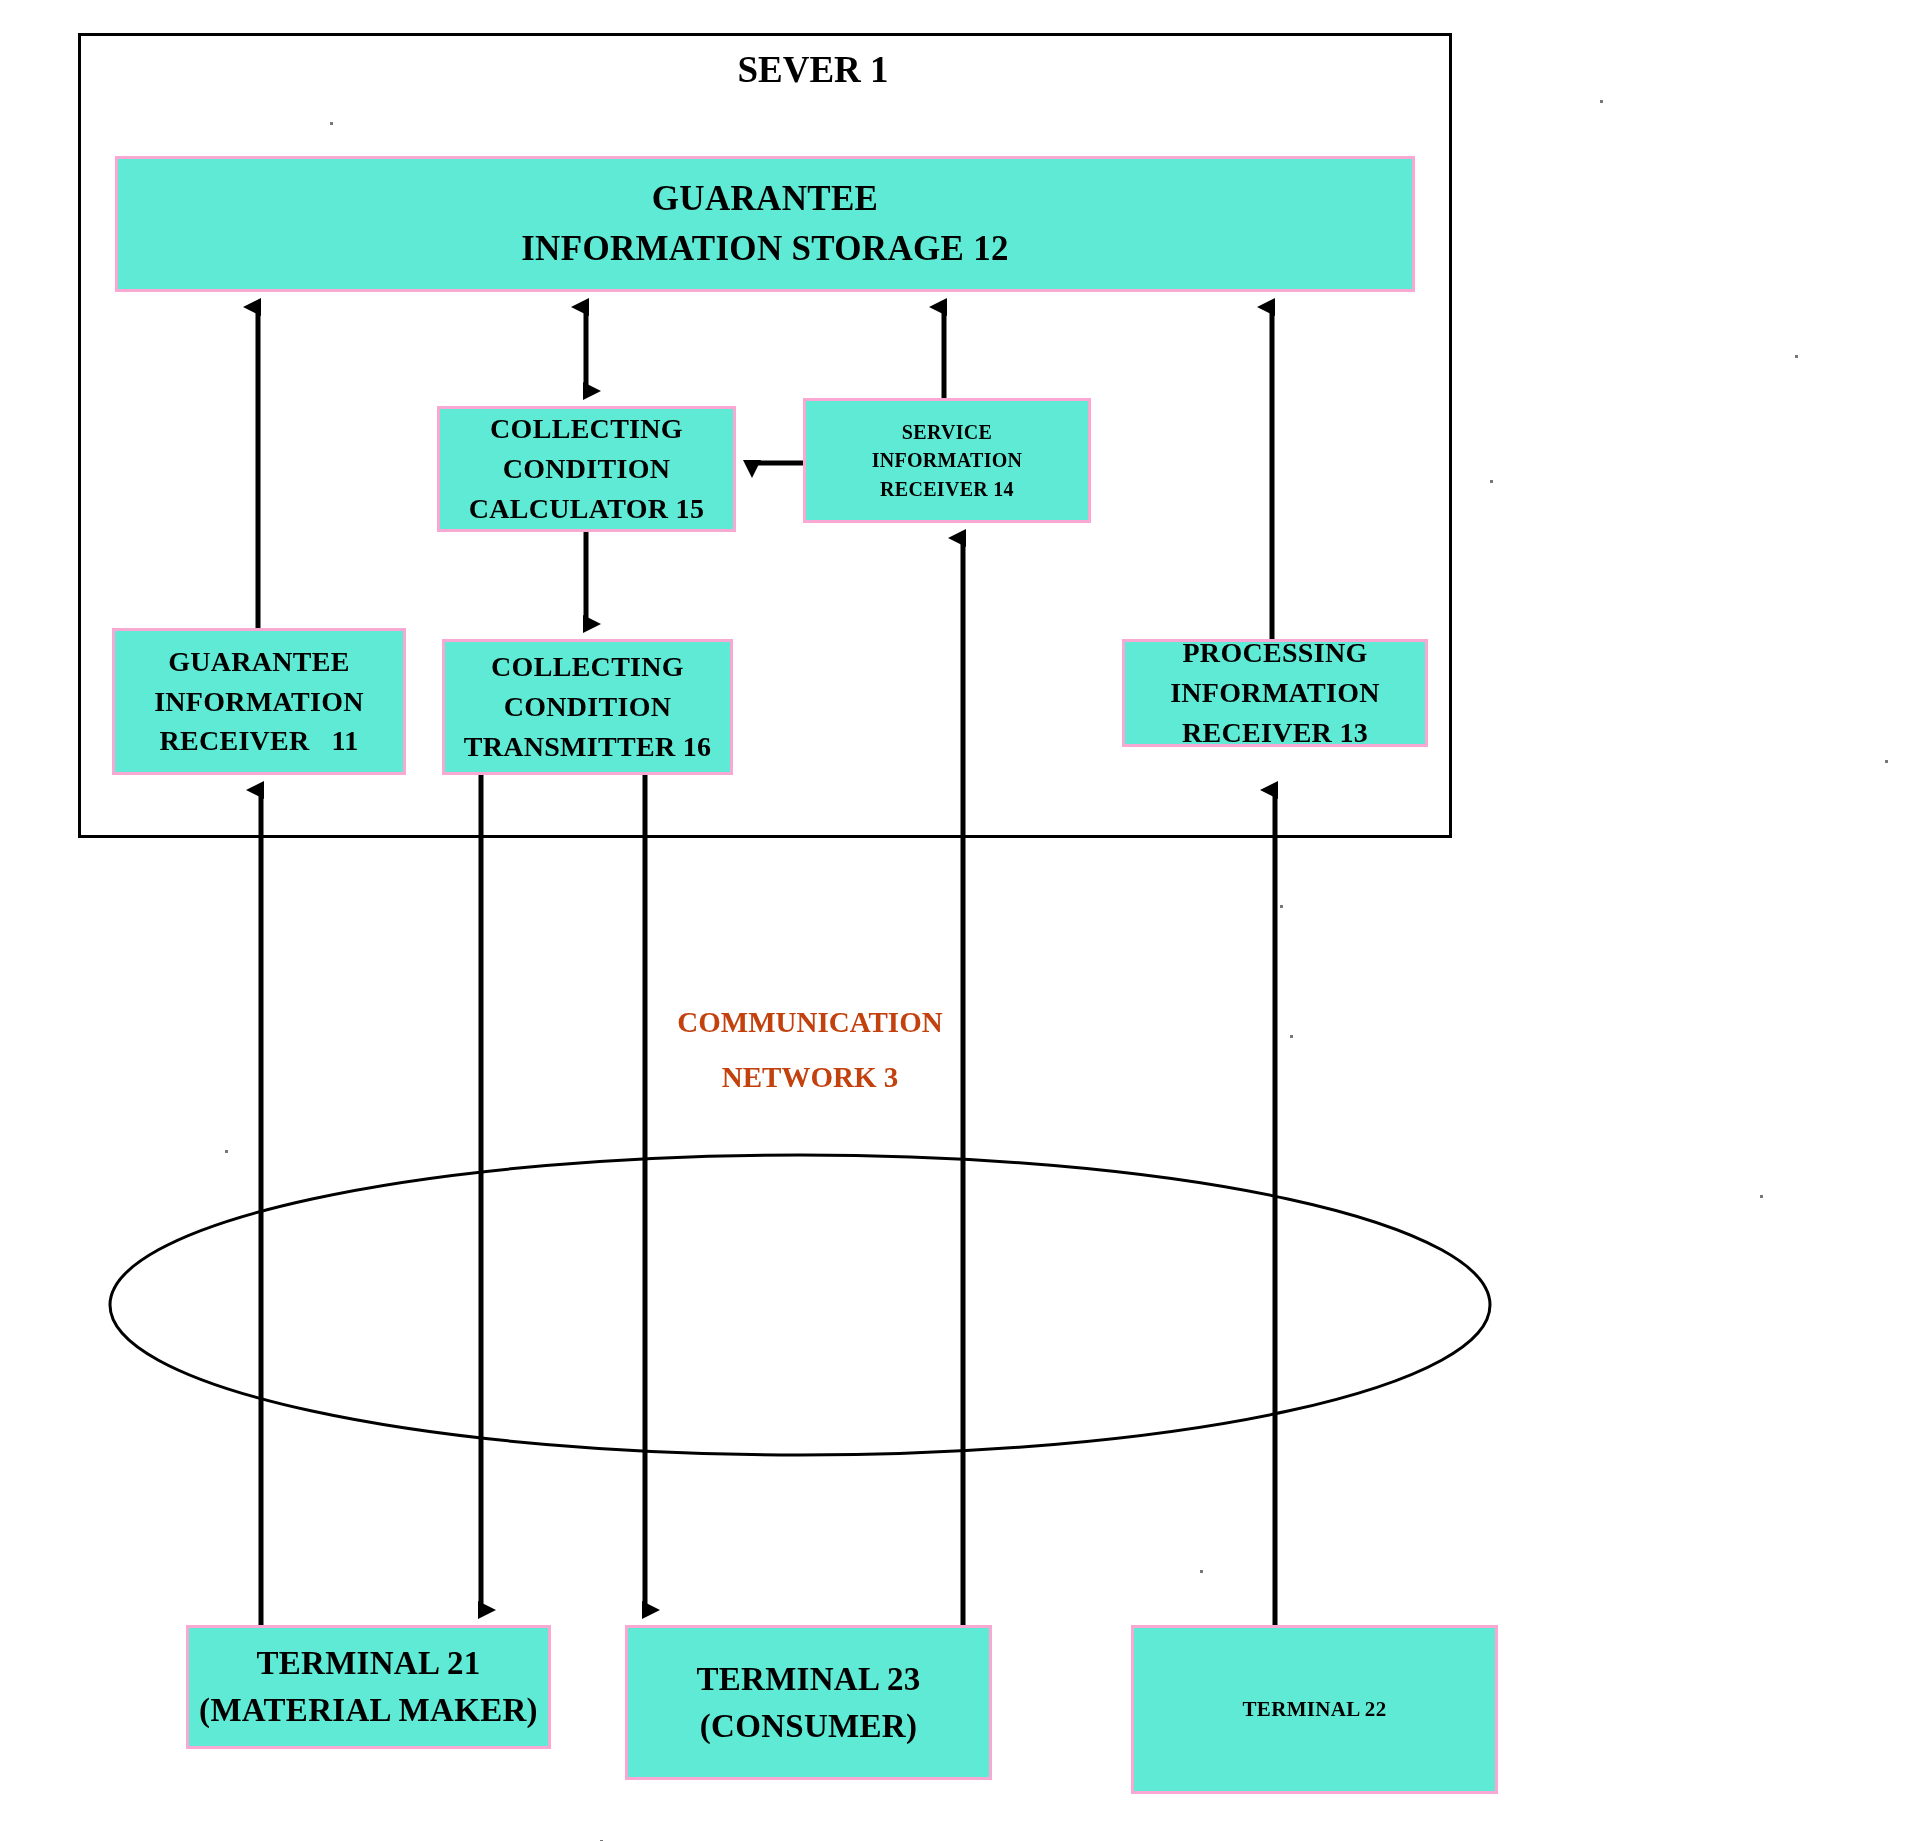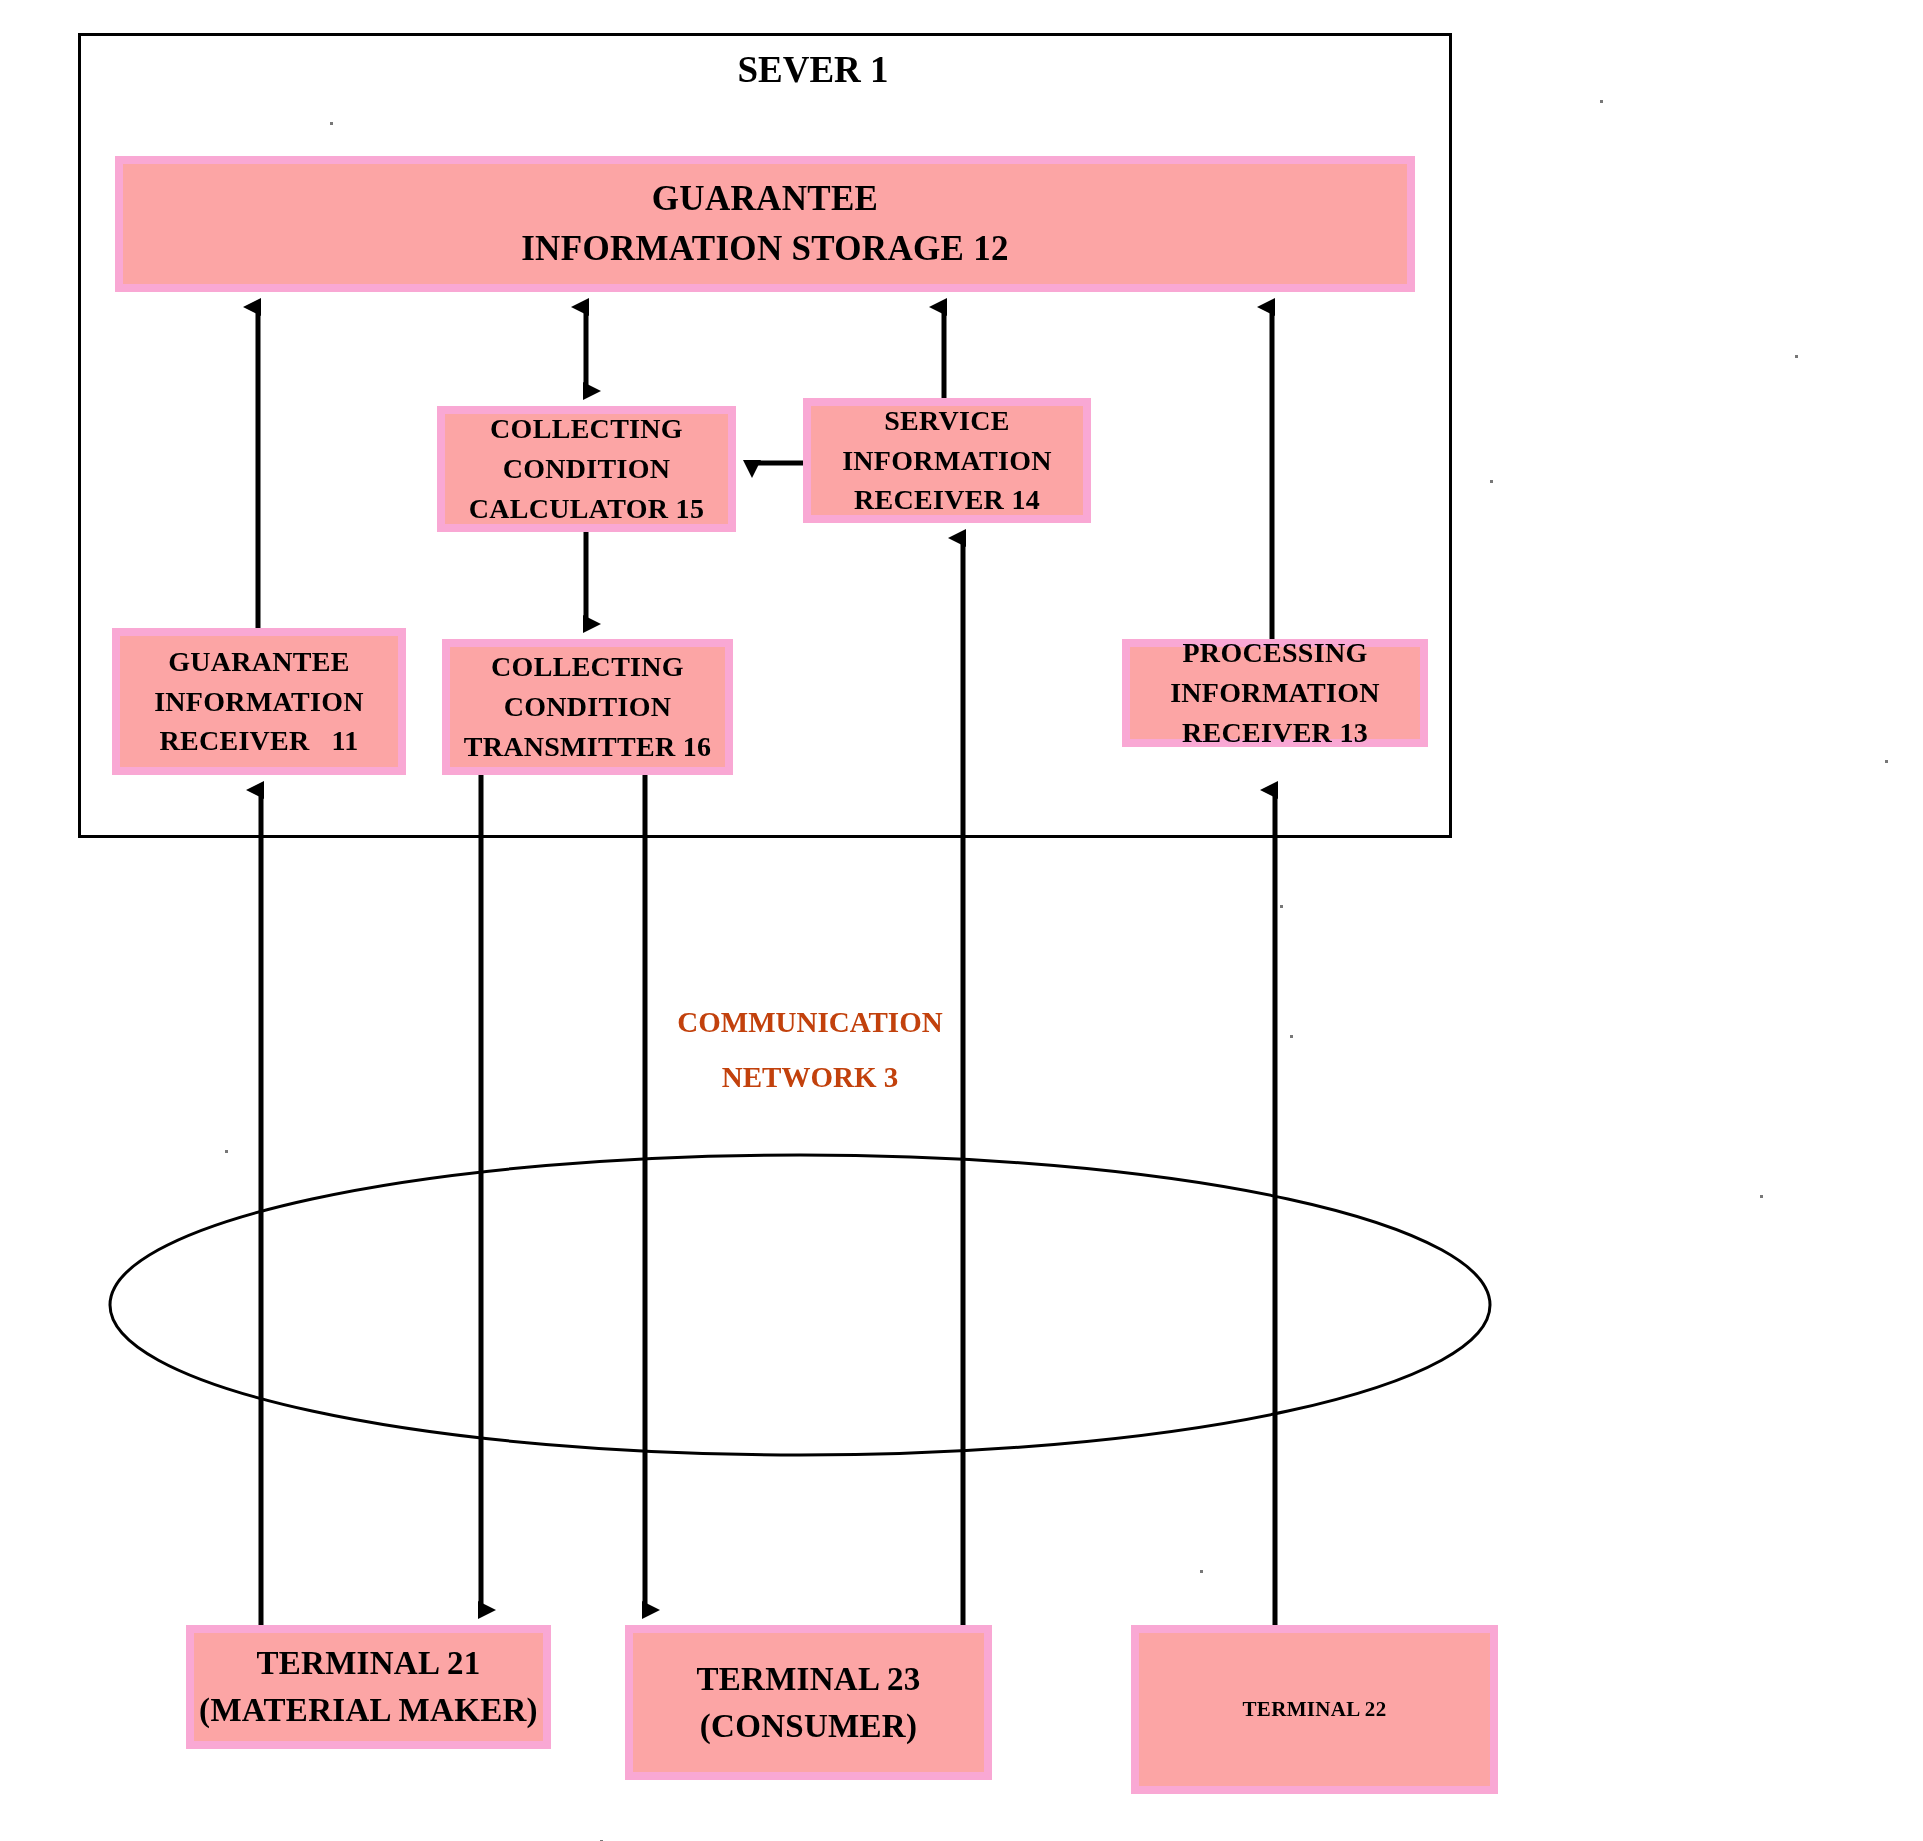--- a/index.html
+++ b/index.html
@@ -21,22 +21,22 @@
   #svg-layer {
     position: absolute;
     left: 0;
     top: 0;
     width: 1923px;
     height: 1841px;
   }
   .box {
     position: absolute;
     box-sizing: border-box;
-    border: 8px solid #f9a8d4;
-    background: #fca5a5;
+    border: 3px solid #f9a8d4;
+    background: #5eead4;
     display: flex;
     flex-direction: column;
     align-items: center;
     justify-content: center;
     text-align: center;
     color: #000;
     font-weight: bold;
     letter-spacing: 0.3px;
     z-index: 5;
   }
@@ -69,21 +69,21 @@
     line-height: 1.9;
   }
   .net-label .line { display: block; white-space: pre; }
 
   
   #server-frame-box { left: 78px;  top: 33px;   width: 1374px; height: 805px; }
   #server-title     { left: 78px;  top: 48px;   width: 1374px; font-size: 37px; }
 
   #box-storage      { left: 115px; top: 156px;  width: 1300px; height: 136px; font-size: 35px; }
   #box-calculator   { left: 437px; top: 406px;  width: 299px;  height: 126px; font-size: 28px; }
-  #box-service      { left: 803px; top: 398px;  width: 288px;  height: 125px; font-size: 28px; }
+  #box-service      { left: 803px; top: 398px;  width: 288px;  height: 125px; font-size: 20px; }
   #box-guarantee-rx { left: 112px; top: 628px;  width: 294px;  height: 147px; font-size: 28px; }
   #box-transmitter  { left: 442px; top: 639px;  width: 291px;  height: 136px; font-size: 28px; }
   #box-processing   { left: 1122px;top: 639px;  width: 306px;  height: 108px; font-size: 28px; }
 
   #net-label        { left: 600px; top: 995px;  width: 420px;  font-size: 29px; }
 
   #box-term21       { left: 186px; top: 1625px; width: 365px;  height: 124px; font-size: 33px; }
   #box-term23       { left: 625px; top: 1625px; width: 367px;  height: 155px; font-size: 33px; }
   #box-term22       { left: 1131px;top: 1625px; width: 367px;  height: 169px; font-size: 21px; }
 

